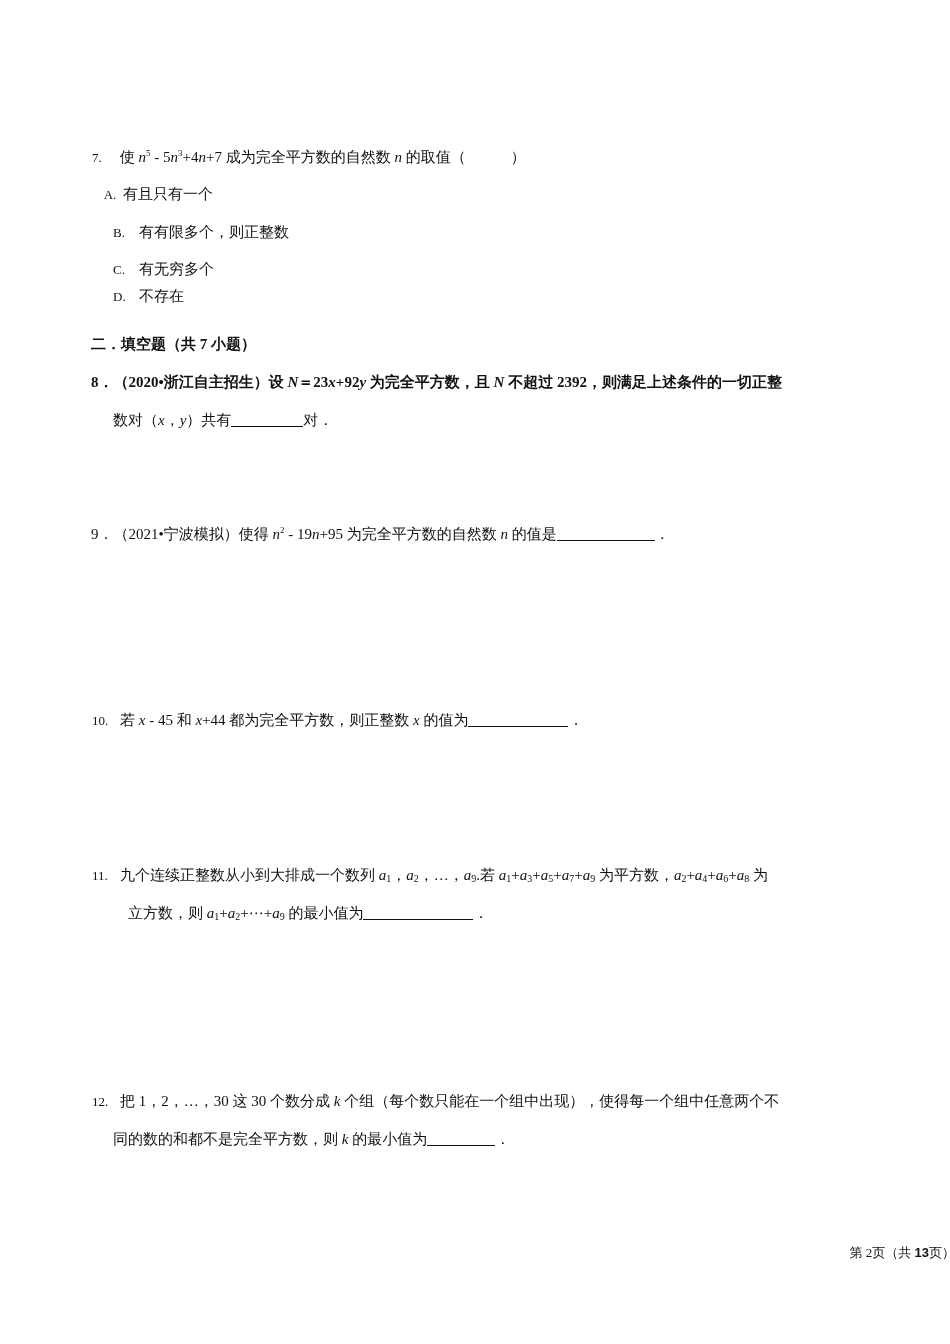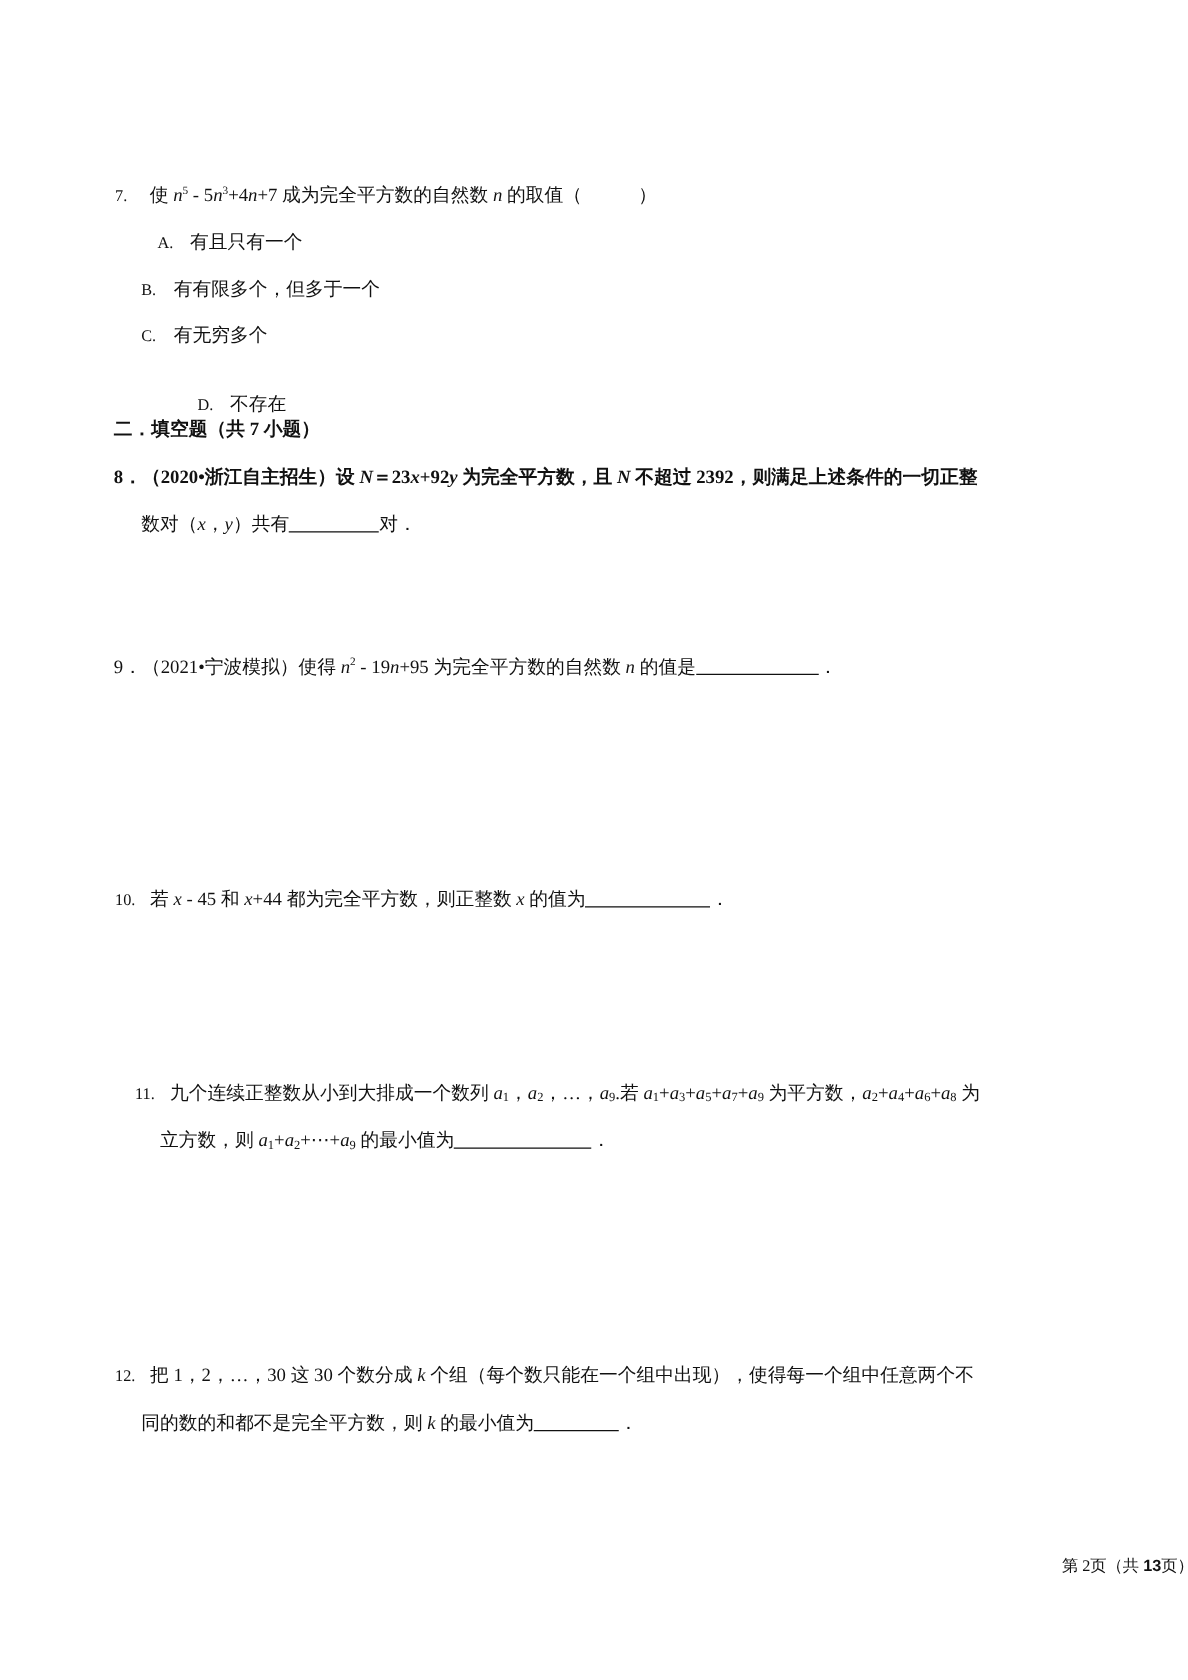--- a/index.html
+++ b/index.html
@@ -20,51 +20,51 @@
   .optlabel { display:inline-block; width: 26px; font-size: 13px; }
 </style>
 </head>
 <body>
 
 <div class="line" style="left:92px; top:147px;">
   <span class="num" style="width:24px;">7.</span>
   <span>使 </span><i class="v">n</i><sup>5</sup> - 5<i class="v">n</i><sup>3</sup>+4<i class="v">n</i>+7<span> 成为完全平方数的自然数 </span><i class="v">n</i><span> 的取值（　　　）</span>
 </div>
 
-<div class="line" style="left:126px; top:184px;">
+<div class="line" style="left:97px; top:184px;text-align:center;">
   <span class="optlabel">A.</span><span>有且只有一个</span>
 </div>
 <div class="line" style="left:113px; top:222px;">
-  <span class="optlabel">B.</span><span>有有限多个，但多于一个</span>
+  <span class="optlabel">B.</span><span>有有限多个，则正整数</span>
 </div>
 <div class="line" style="left:113px; top:259px;">
   <span class="optlabel">C.</span><span>有无穷多个</span>
 </div>
-<div class="line" style="left:113px; top:314px;margin-left:45px;">
+<div class="line" style="left:113px; top:286px;">
   <span class="optlabel">D.</span><span>不存在</span>
 </div>
 
 <div class="line bold" style="left:91px; top:334px;">二．填空题（共 7 小题）</div>
 
 <div class="line" style="left:91px; top:372px;font-weight:bold;">
   <span>8．</span><span>（2020•浙江自主招生）</span><span>设 </span><i class="v">N</i><span>＝23</span><i class="v">x</i><span>+92</span><i class="v">y</i><span> 为完全平方数，且 </span><i class="v">N</i><span> 不超过 2392，则满足上述条件的一切正整</span>
 </div>
 <div class="line" style="left:113px; top:410px;">
   <span>数对（</span><i class="v">x</i><span>，</span><i class="v">y</i><span>）共有</span><span class="blank" style="width:72px;"></span><span>对．</span>
 </div>
 
 <div class="line" style="left:91px; top:524px;">
   <span>9．</span><span>（2021•宁波模拟）</span><span>使得 </span><i class="v">n</i><sup>2</sup><span> - 19</span><i class="v">n</i><span>+95 为完全平方数的自然数 </span><i class="v">n</i><span> 的值是</span><span class="blank" style="width:98px;"></span><span>．</span>
 </div>
 
 <div class="line" style="left:92px; top:677px;margin-top:33px;">
   <span class="num" style="width:28px;">10.</span><span>若 </span><i class="v">x</i><span> - 45 和 </span><i class="v">x</i><span>+44 都为完全平方数，则正整数 </span><i class="v">x</i><span> 的值为</span><span class="blank" style="width:100px;"></span><span>．</span>
 </div>
 
-<div class="line" style="left:92px; top:865px;margin-left:16px;">
+<div class="line" style="left:92px; top:865px;">
   <span class="num" style="width:28px;">11.</span><span>九个连续正整数从小到大排成一个数列 </span><i class="v">a</i><sub>1</sub>，<i class="v">a</i><sub>2</sub>，…，<i class="v">a</i><sub>9</sub>.<span>若 </span><i class="v">a</i><sub>1</sub>+<i class="v">a</i><sub>3</sub>+<i class="v">a</i><sub>5</sub>+<i class="v">a</i><sub>7</sub>+<i class="v">a</i><sub>9</sub><span> 为平方数，</span><i class="v">a</i><sub>2</sub>+<i class="v">a</i><sub>4</sub>+<i class="v">a</i><sub>6</sub>+<i class="v">a</i><sub>8</sub><span> 为</span>
 </div>
 <div class="line" style="left:128px; top:903px;">
   <span>立方数，则 </span><i class="v">a</i><sub>1</sub>+<i class="v">a</i><sub>2</sub>+⋯+<i class="v">a</i><sub>9</sub><span> 的最小值为</span><span class="blank" style="width:110px;"></span><span>．</span>
 </div>
 
 <div class="line" style="left:92px; top:1091px;">
   <span class="num" style="width:28px;">12.</span><span>把 1，2，…，30 这 30 个数分成 </span><i class="v">k</i><span> 个组（每个数只能在一个组中出现），使得每一个组中任意两个不</span>
 </div>
 <div class="line" style="left:113px; top:1129px;">

